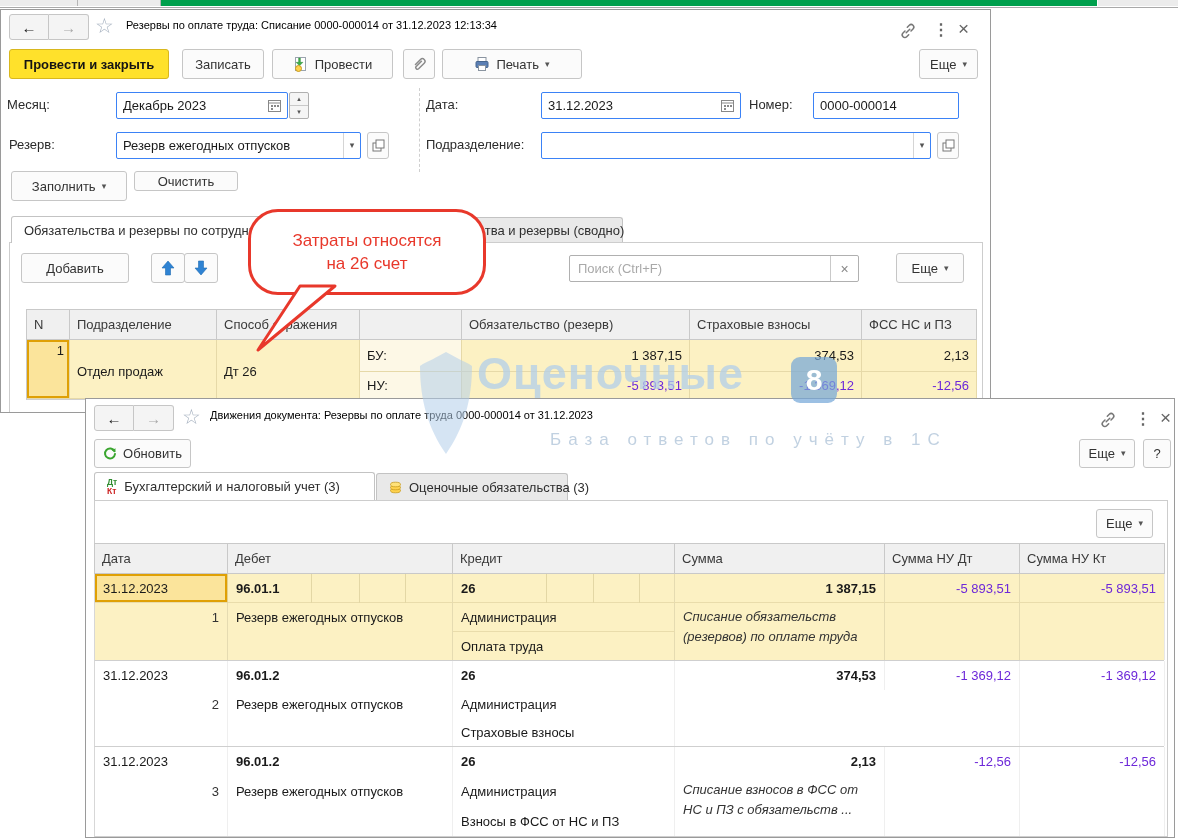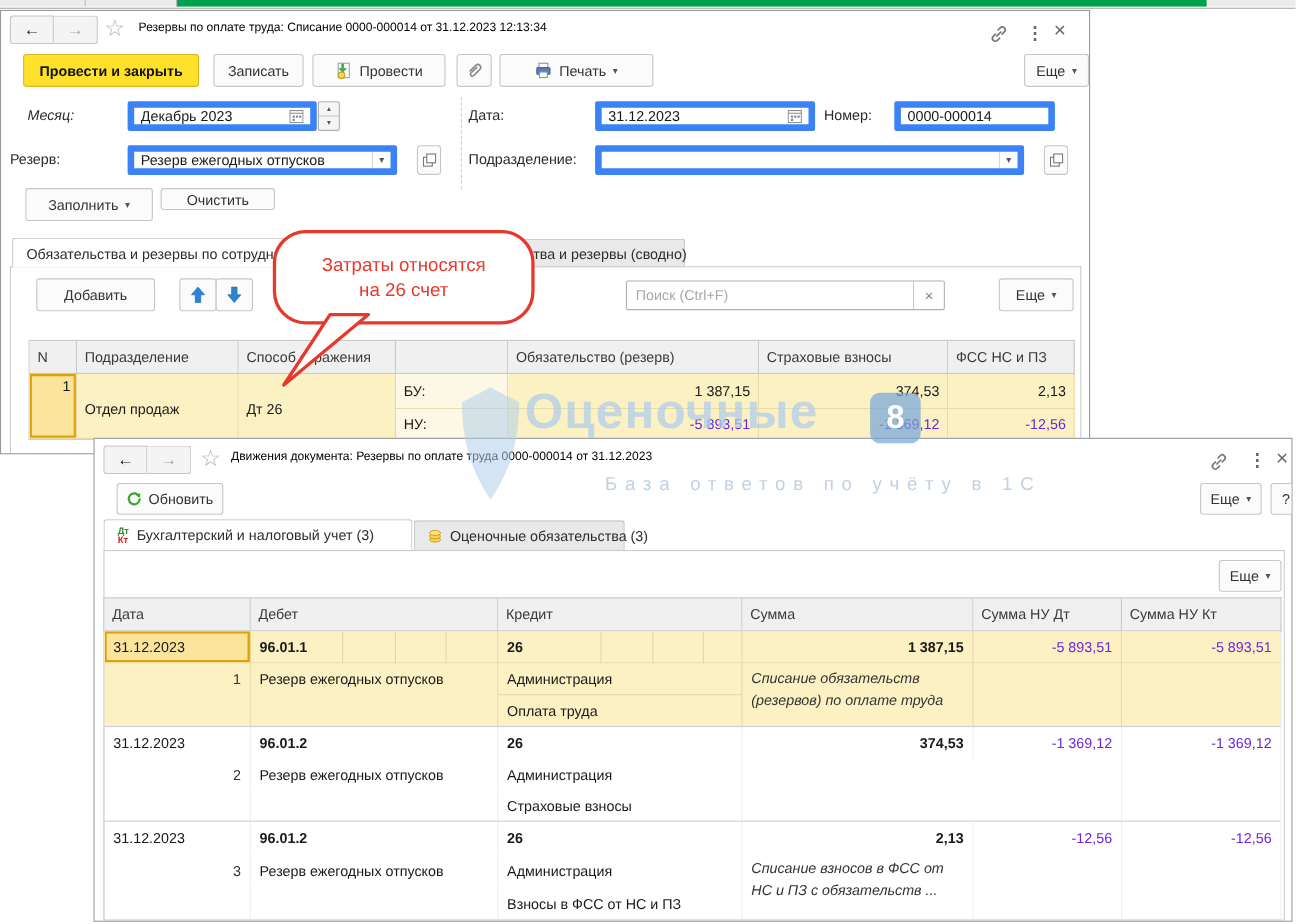--- a/index.html
+++ b/index.html
@@ -4,29 +4,29 @@
 <style>
   html,body{margin:0;padding:0;background:#fff;}
   #root{position:relative;width:1178px;height:840px;background:#fff;overflow:hidden;
         font-family:"Liberation Sans",sans-serif;font-size:13px;color:#1a1a1a;}
   .abs{position:absolute;}
   .win{position:absolute;background:#fff;border:1px solid #9a9a9a;box-sizing:border-box;overflow:hidden;}
   .lbl{position:absolute;color:#2b2b2b;white-space:nowrap;}
   .title{position:absolute;font-size:11px;color:#000;white-space:nowrap;text-align:right;}
   .btn{position:absolute;display:flex;align-items:center;justify-content:center;gap:6px;
        background:#fbfbfb;border:1px solid #c6c6c6;border-radius:3px;box-sizing:border-box;
-       color:#333;white-space:nowrap;margin-left:12px;}
+       color:#333;white-space:nowrap;}
   .btn.yellow{background:#ffe12b;border-color:#d8b71e;font-weight:700;color:#141414;}
   .navgrp{position:absolute;display:flex;}
   .navbtn{width:40px;height:26px;display:flex;align-items:center;justify-content:center;
           background:#f4f4f4;border:1px solid #c6c6c6;box-sizing:border-box;font-size:15px;}
   .navbtn.first{border-radius:3px 0 0 3px;}
   .navbtn.last{border-radius:0 3px 3px 0;border-left:none;color:#a8a8a8;}
   .winicon{position:absolute;color:#666;display:flex;align-items:center;justify-content:center;}
-  .input{position:absolute;background:#fff;border:6px solid #3b82f6;box-sizing:border-box;
+  .input{position:absolute;background:#fff;border:1px solid #3b82f6;box-sizing:border-box;
          display:flex;align-items:center;padding:0 6px;border-radius:2px;gap:4px;}
   .input .val{flex:1;white-space:nowrap;overflow:hidden;}
   .caret{color:#555;font-size:9px;line-height:1;}
   .combo-caret{width:16px;align-self:stretch;display:flex;align-items:center;justify-content:center;
                border-left:1px solid #d5d5d5;margin-right:-6px;}
   .spin{position:absolute;width:20px;height:27px;border:1px solid #b0b0b0;box-sizing:border-box;
         display:flex;flex-direction:column;background:#f5f5f5;border-radius:2px;}
   .spin div{flex:1;display:flex;align-items:center;justify-content:center;font-size:7px;color:#555;}
   .spin div:first-child{border-bottom:1px solid #c9c9c9;}
   .dash-sep{position:absolute;border-left:1px dashed #cfcfcf;width:0;}
@@ -136,21 +136,21 @@
           </svg>
         </span>
       <span>Печать</span>
       <span class="caret">▾</span>
     </div>
     <div class="btn" style="left:918px;top:39px;width:59px;height:30px;">
       <span>Еще</span>
       <span class="caret">▾</span>
     </div>
 
-    <div class="lbl" style="left:24px;top:87px;font-style:italic;">Месяц:</div>
+    <div class="lbl" style="left:6px;top:87px;">Месяц:</div>
     <div class="input" style="left:115px;top:82px;width:172px;height:27px;">
       <span class="val">Декабрь 2023</span>
       <span class="ico">
           <svg width="13" height="13" viewBox="0 0 13 13">
             <rect x="0.5" y="1.5" width="12" height="11" fill="#fff" stroke="#888"></rect>
             <line x1="0.5" y1="4" x2="12.5" y2="4" stroke="#888"></line>
             <rect x="3" y="6" width="2" height="2" fill="#888"></rect>
             <rect x="6" y="6" width="2" height="2" fill="#888"></rect>
             <rect x="9" y="6" width="2" height="2" fill="#888"></rect>
             <rect x="3" y="9" width="2" height="2" fill="#888"></rect>

